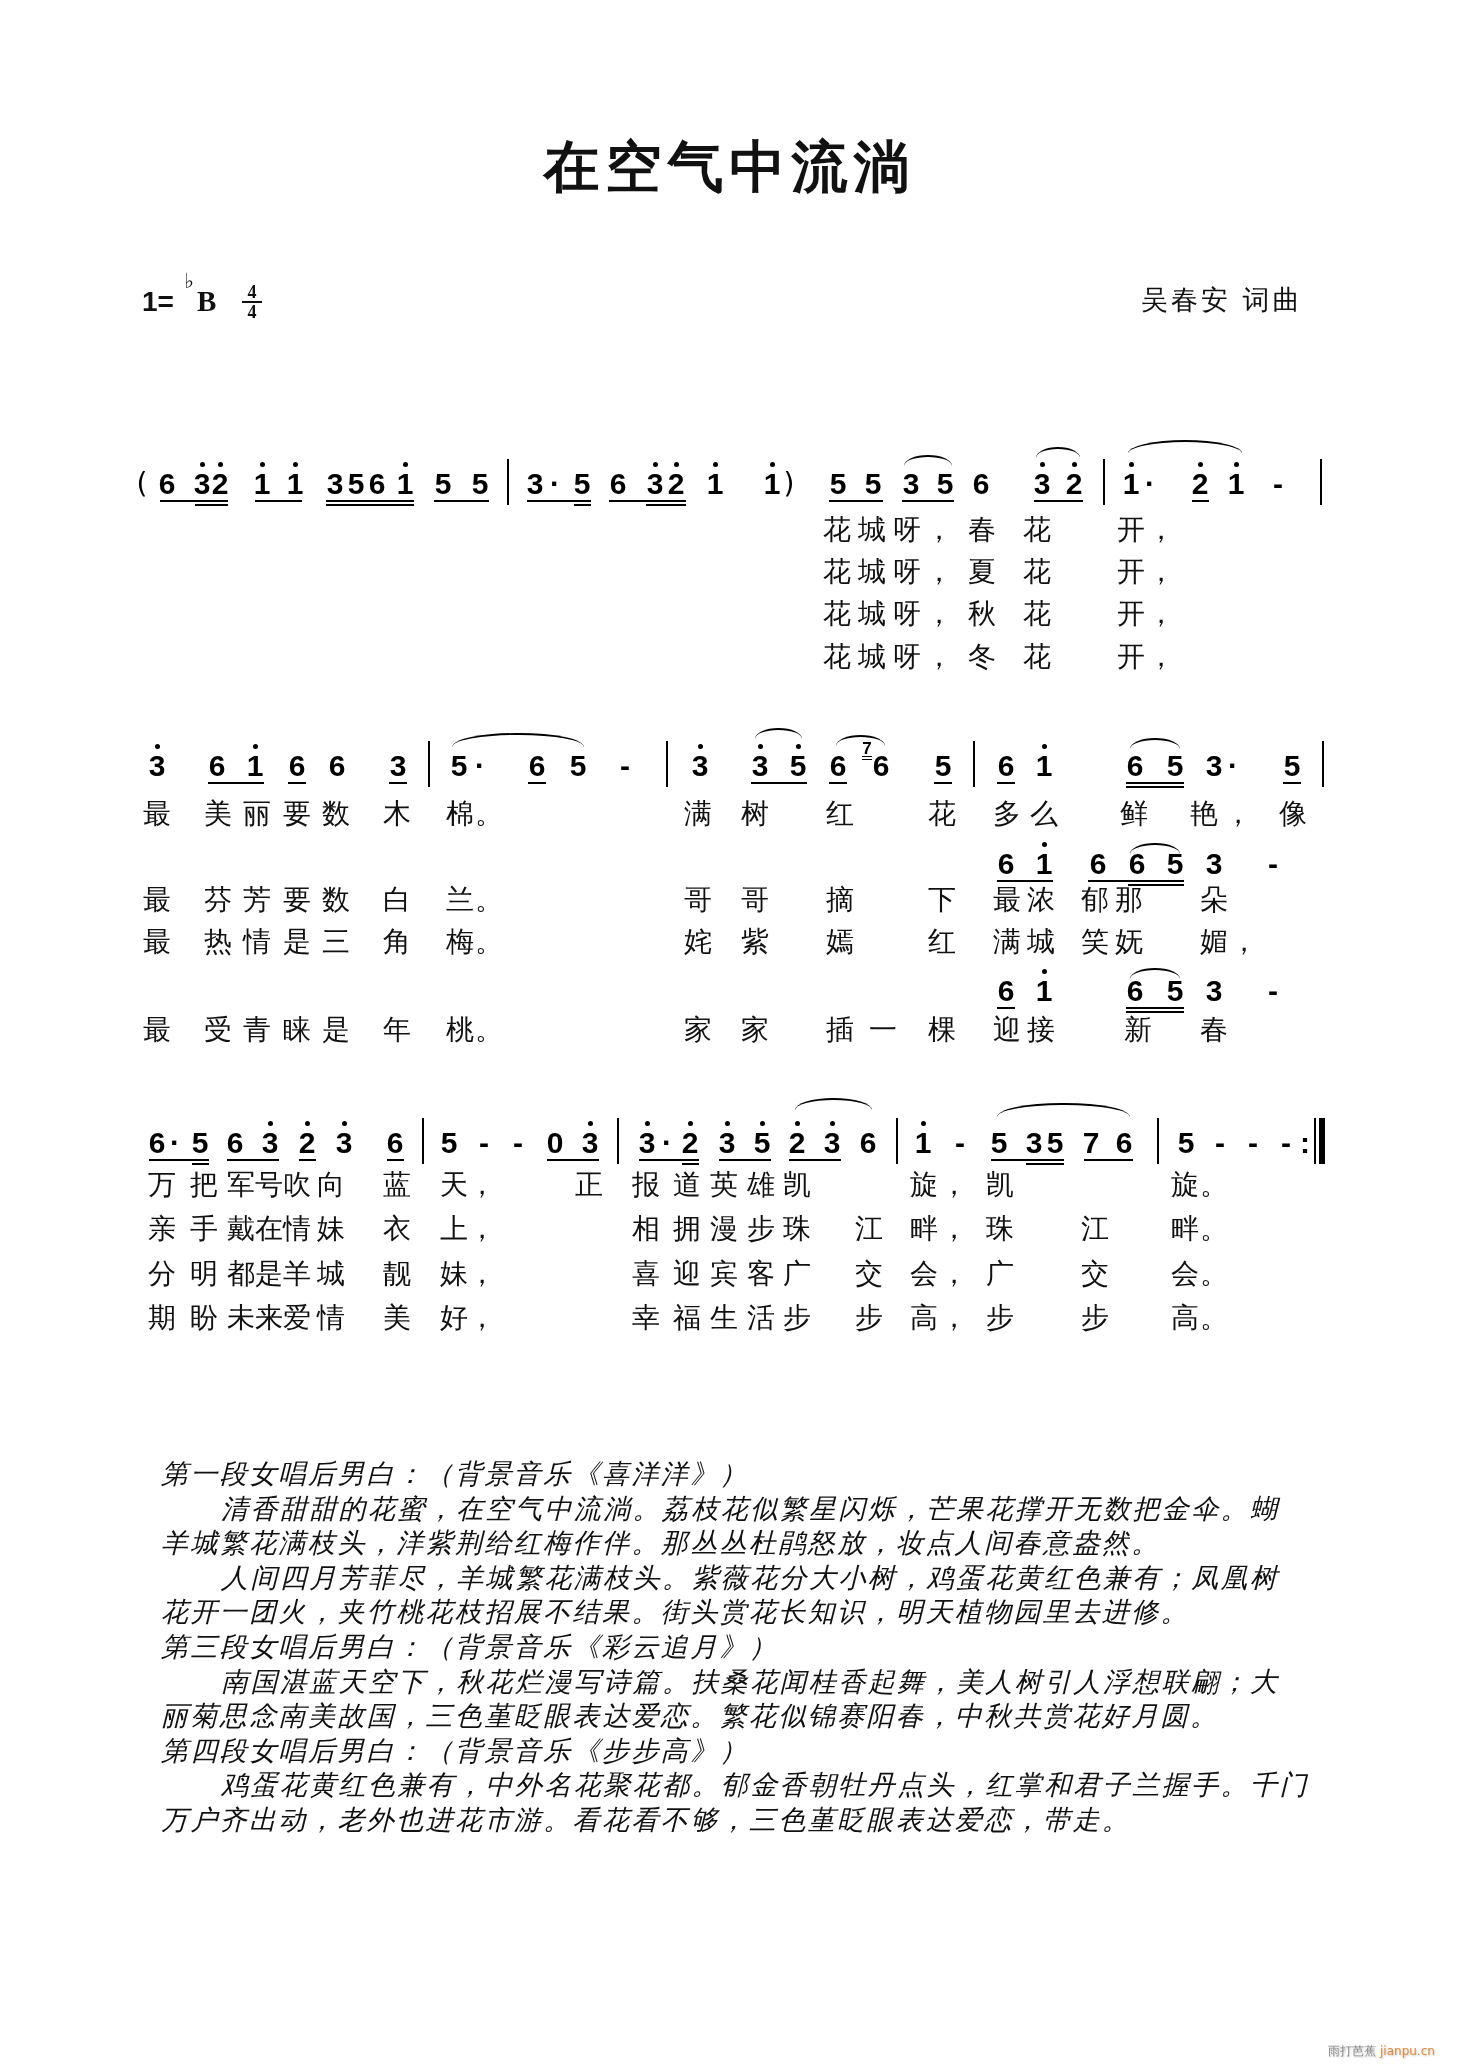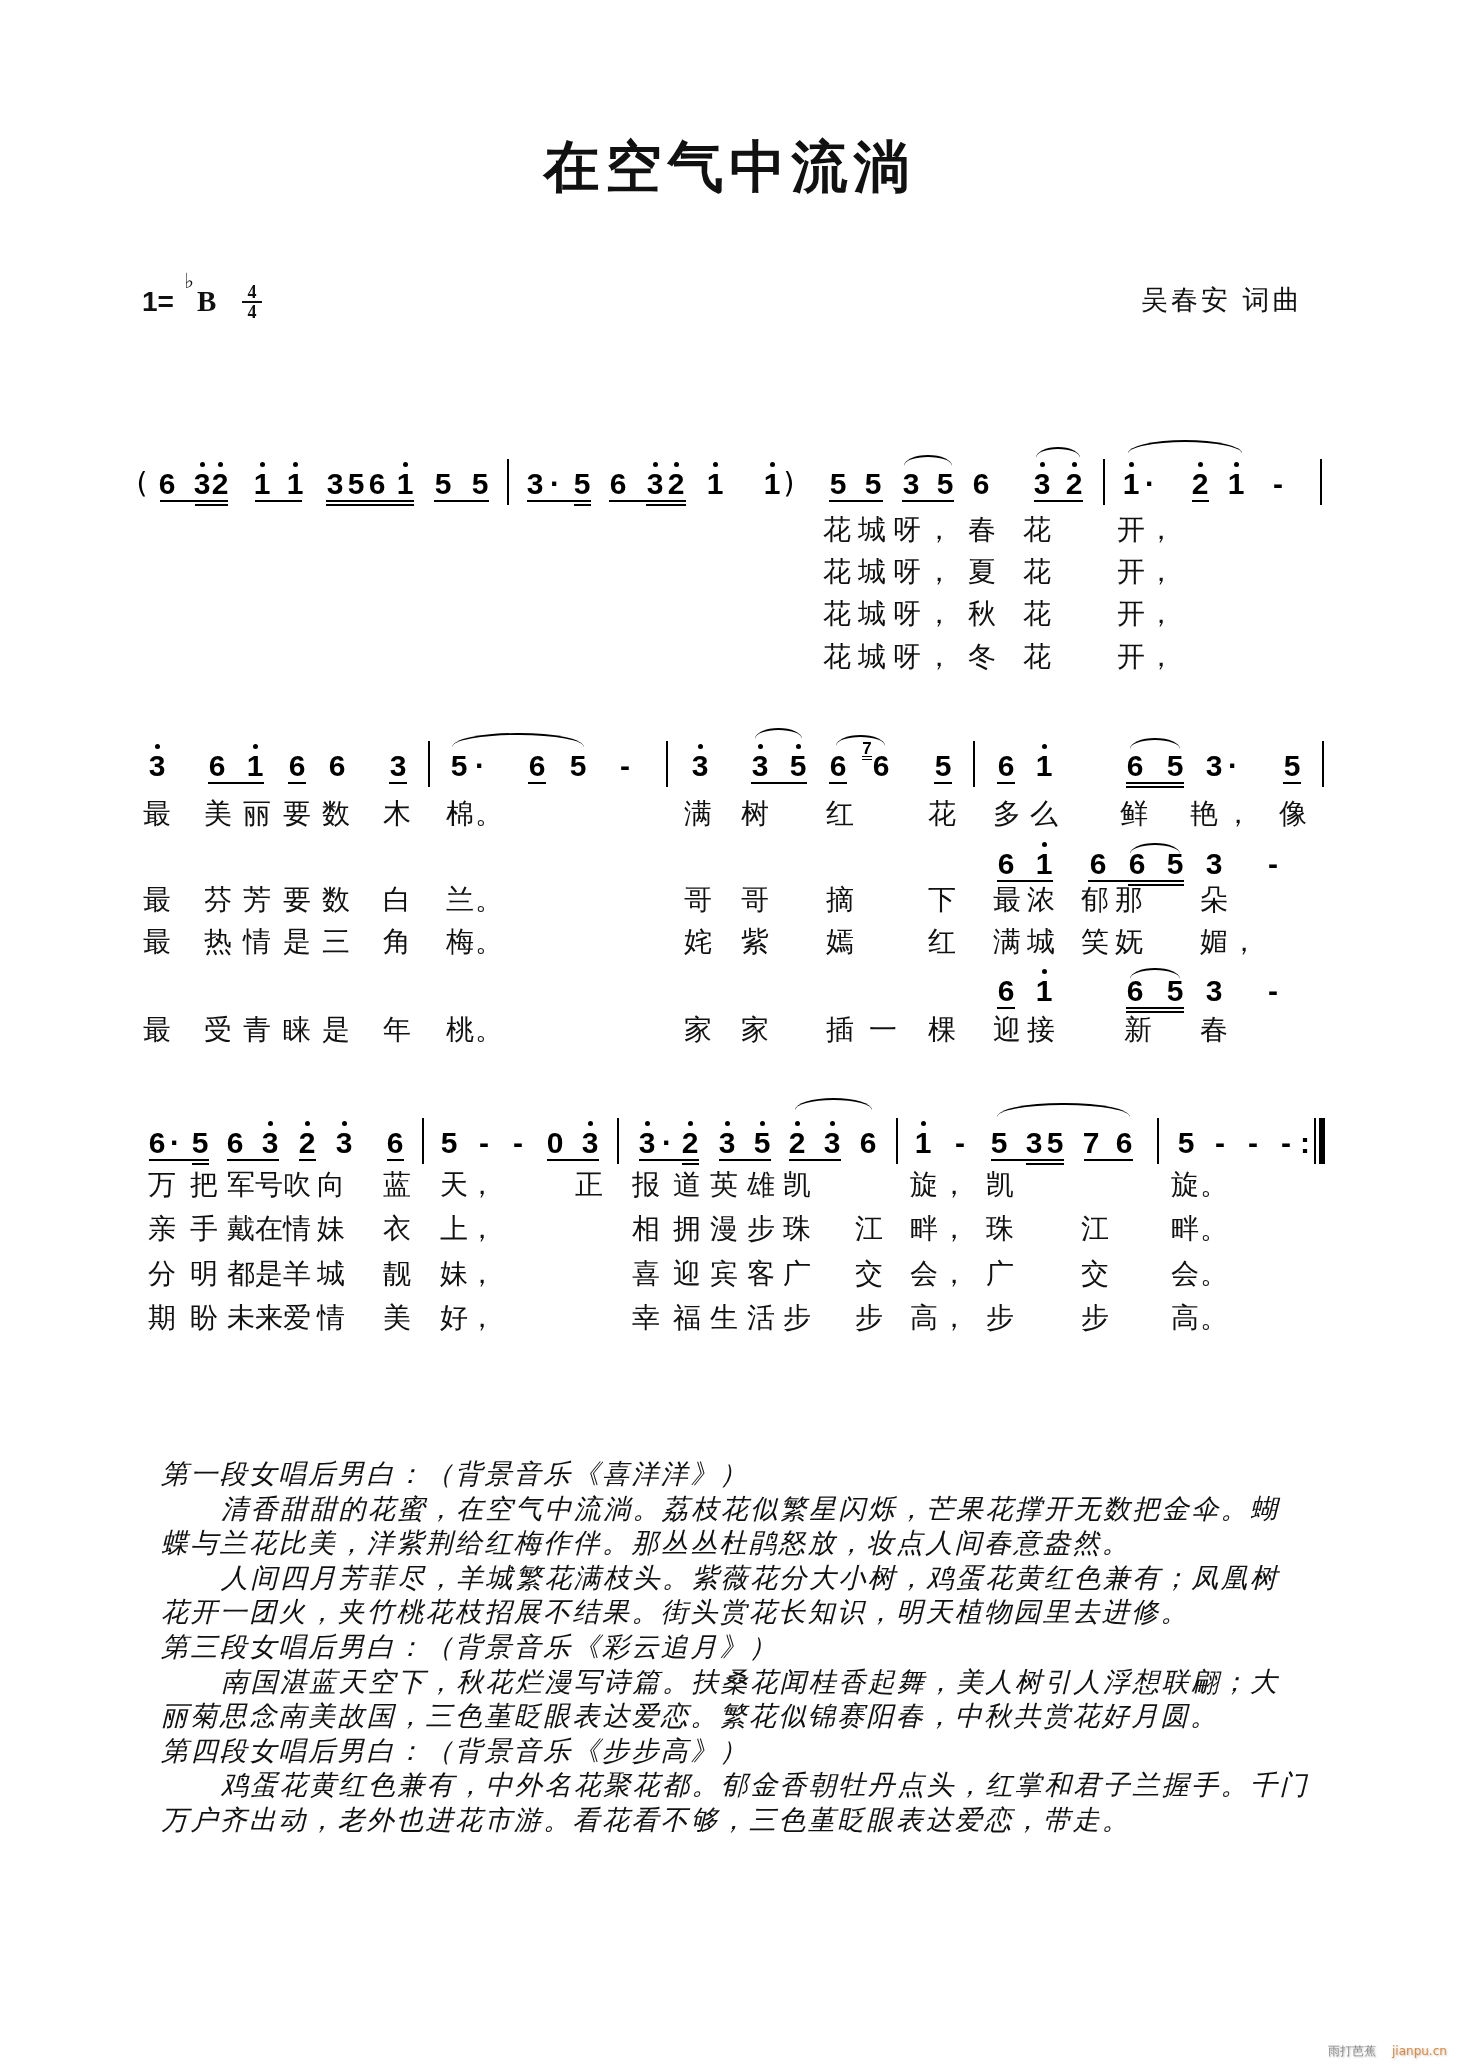--- a/index.html
+++ b/index.html
@@ -45,21 +45,21 @@
     position: absolute; font-family: "DejaVu Serif", serif;
     font-size: 28px; line-height: 28px; white-space: nowrap; color: #111;
   }
 
   .narration { left: 161px; top: 1457px; font-size: 27px; line-height: 34.6px; letter-spacing: 2.4px; white-space: nowrap; }
   .narration .heading, .narration .pline { display: block; font-style: italic; }
   .narration .pline.first { padding-left: 60px; }
 
   .watermark { left: 1328px; top: 2044px; font: 12px/14px "DejaVu Sans", sans-serif; white-space: nowrap; text-shadow: 1px 1px 2px rgba(0,0,0,0.25); }
   .watermark .cn { color: #8a8a8a; }
-  .watermark .en { color: #e0893a; margin-left: 16px; text-align: center; }
+  .watermark .en { color: #e0893a; margin-left: 4px; text-align: center; }
 </style>
 </head>
 <body>
 
 <div id="page">
 
   <div class="abs title">在空气中流淌</div>
 
   <div>
     <span class="abs key-prefix">1=</span>
@@ -506,21 +506,21 @@
           <span class="ly" style="left: 1081px; top: 1304px;">步</span>
           <span class="ly" style="left: 1171px; top: 1304px;">高</span>
           <span class="ly" style="left: 1200px; top: 1304px;">。</span>
         </div>
       </div>
     </div>
 
   <div class="abs narration">
     <span class="heading">第一段女唱后男白：（背景音乐《喜洋洋》）</span>
     <span class="pline first">清香甜甜的花蜜，在空气中流淌。荔枝花似繁星闪烁，芒果花撑开无数把金伞。蝴</span>
-    <span class="pline">蝶与兰花比美，洋紫荆给红梅作伴。那丛丛杜鹃怒放，妆点人间春意盎然。</span>
+    <span class="pline">羊城繁花满枝头，洋紫荆给红梅作伴。那丛丛杜鹃怒放，妆点人间春意盎然。</span>
     <span class="pline first">人间四月芳菲尽，羊城繁花满枝头。紫薇花分大小树，鸡蛋花黄红色兼有；凤凰树</span>
     <span class="pline">花开一团火，夹竹桃花枝招展不结果。街头赏花长知识，明天植物园里去进修。</span>
     <span class="heading">第三段女唱后男白：（背景音乐《彩云追月》）</span>
     <span class="pline first">南国湛蓝天空下，秋花烂漫写诗篇。扶桑花闻桂香起舞，美人树引人浮想联翩；大</span>
     <span class="pline">丽菊思念南美故国，三色堇眨眼表达爱恋。繁花似锦赛阳春，中秋共赏花好月圆。</span>
     <span class="heading">第四段女唱后男白：（背景音乐《步步高》）</span>
     <span class="pline first">鸡蛋花黄红色兼有，中外名花聚花都。郁金香朝牡丹点头，红掌和君子兰握手。千门</span>
     <span class="pline">万户齐出动，老外也进花市游。看花看不够，三色堇眨眼表达爱恋，带走。</span>
   </div>
 

